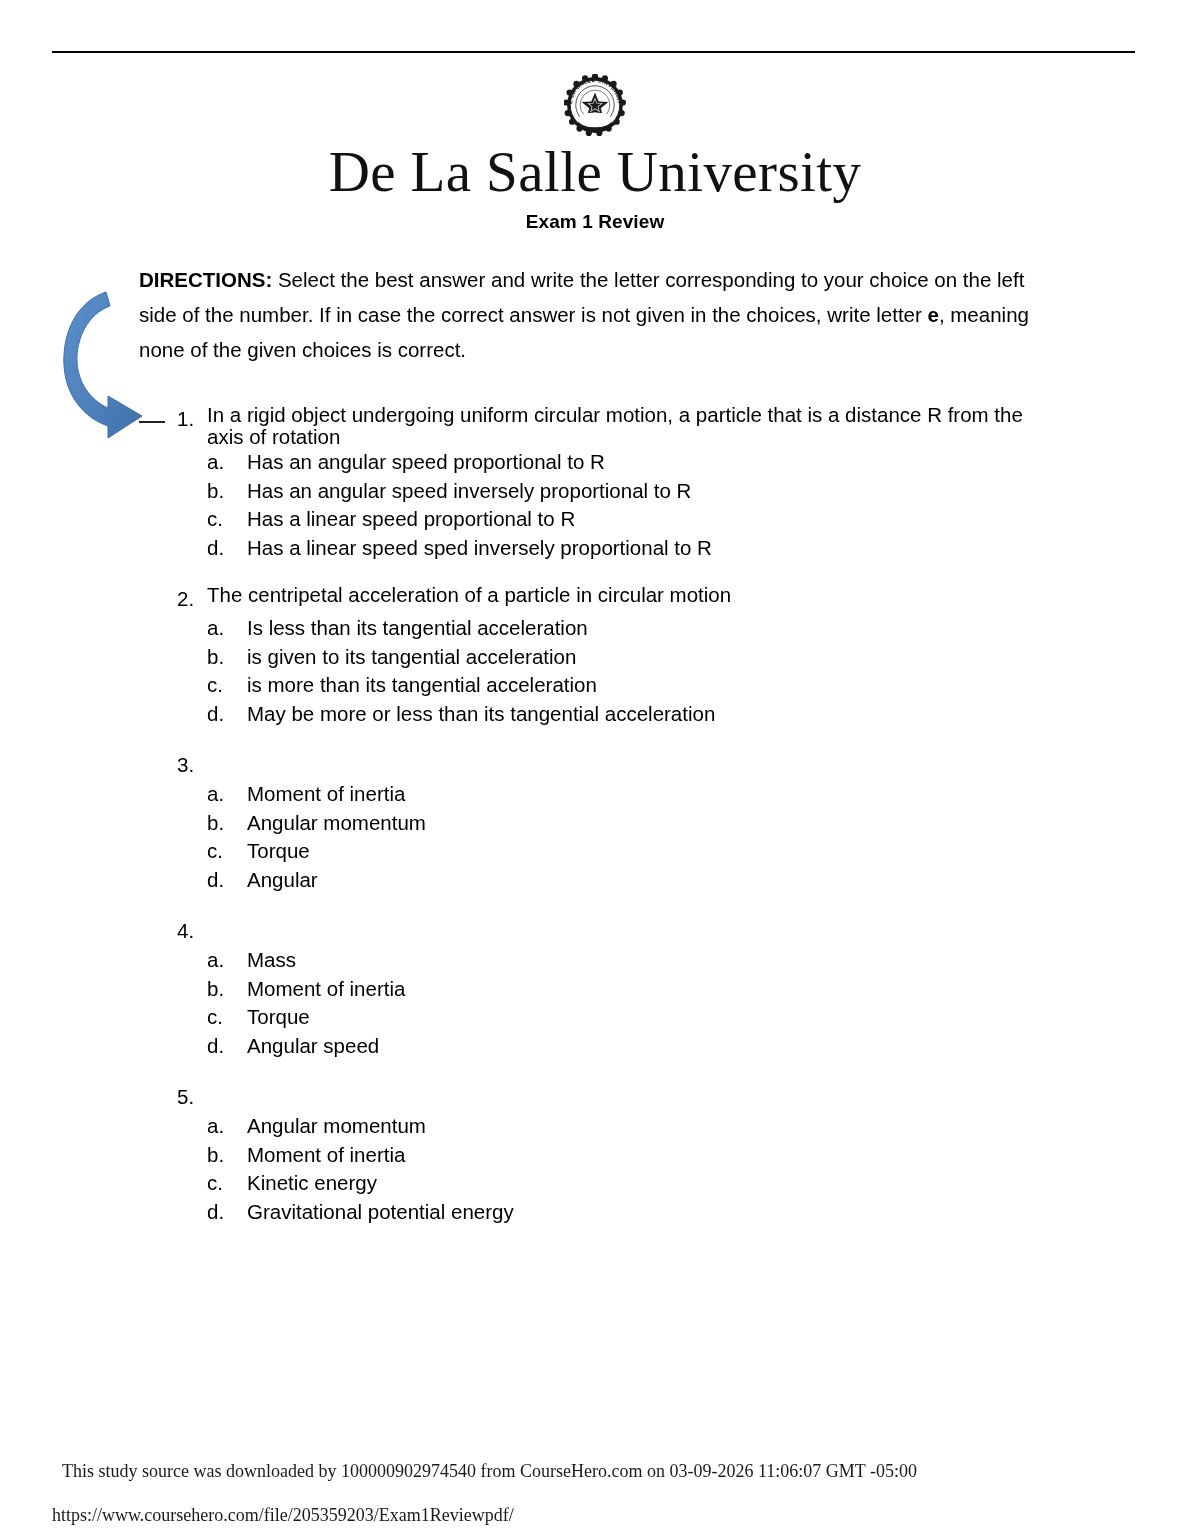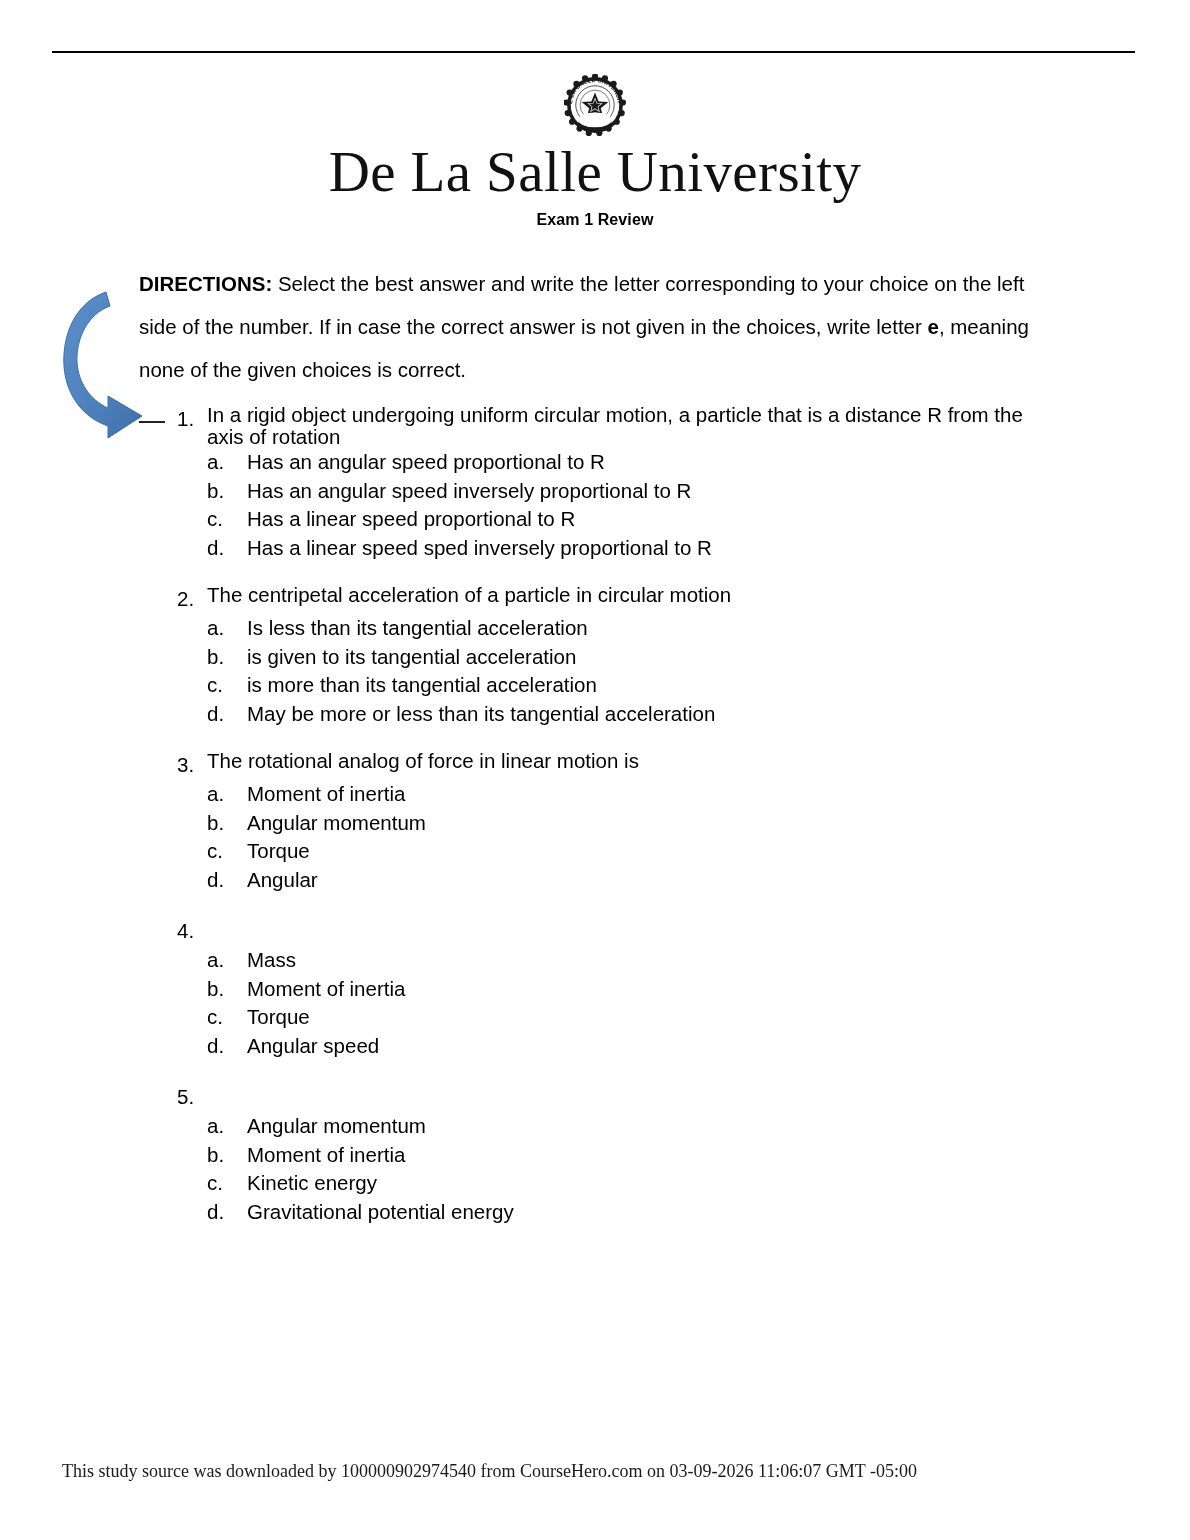--- a/index.html
+++ b/index.html
@@ -49,33 +49,33 @@
     font-size: 57px;
     line-height: 1.05;
     letter-spacing: 0.4px;
     color: #111;
     margin-top: 6px;
     white-space: nowrap;
   }
   .exam-sub {
     font-family: "Liberation Sans", sans-serif;
     font-weight: bold;
-    font-size: 16px;
+    font-size: 19px;
     margin-top: 9px;
     letter-spacing: 0.1px;
   }
 
   
   .directions {
     position: absolute;
     left: 139px;
     top: 262px;
     width: 916px;
     font-size: 20.5px;
-    line-height: 43px;
+    line-height: 35px;
     text-align: left;
   }
   .directions b { font-weight: bold; }
 
   
   .arrow {
     position: absolute;
     left: 60px;
     top: 286px;
     width: 90px;
@@ -306,21 +306,20 @@
           <span class="choice-letter">d.</span>
           <span class="choice-text">May be more or less than its tangential acceleration</span>
         </li>
       </ul>
     </div>
 
     <div class="q-block">
       <div class="q-row">
         <div class="q-blank empty"></div>
         <div class="q-num">3.</div>
-        <div class="q-text">The rotational analog of force in linear motion is</div>
       </div>
       <ul class="choices">
         <li class="choice">
           <span class="choice-letter">a.</span>
           <span class="choice-text">Moment of inertia</span>
         </li>
         <li class="choice">
           <span class="choice-letter">b.</span>
           <span class="choice-text">Angular momentum</span>
         </li>
@@ -381,14 +380,15 @@
         <li class="choice">
           <span class="choice-letter">d.</span>
           <span class="choice-text">Gravitational potential energy</span>
         </li>
       </ul>
     </div>
 
   </div>
 
   <div class="footer-line1">This study source was downloaded by 100000902974540 from CourseHero.com on 03-09-2026 11:06:07 GMT -05:00</div>
+  <div class="footer-line2">https://www.coursehero.com/file/205359203/Exam1Reviewpdf/</div>
 
 </div>
 
 </body></html>

